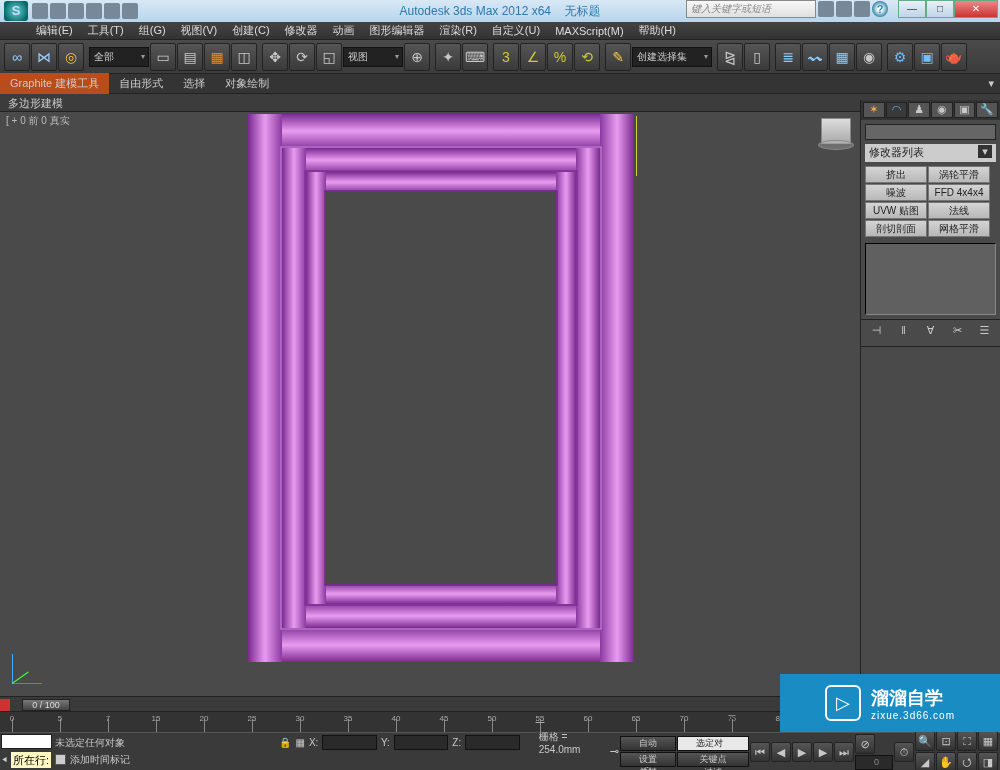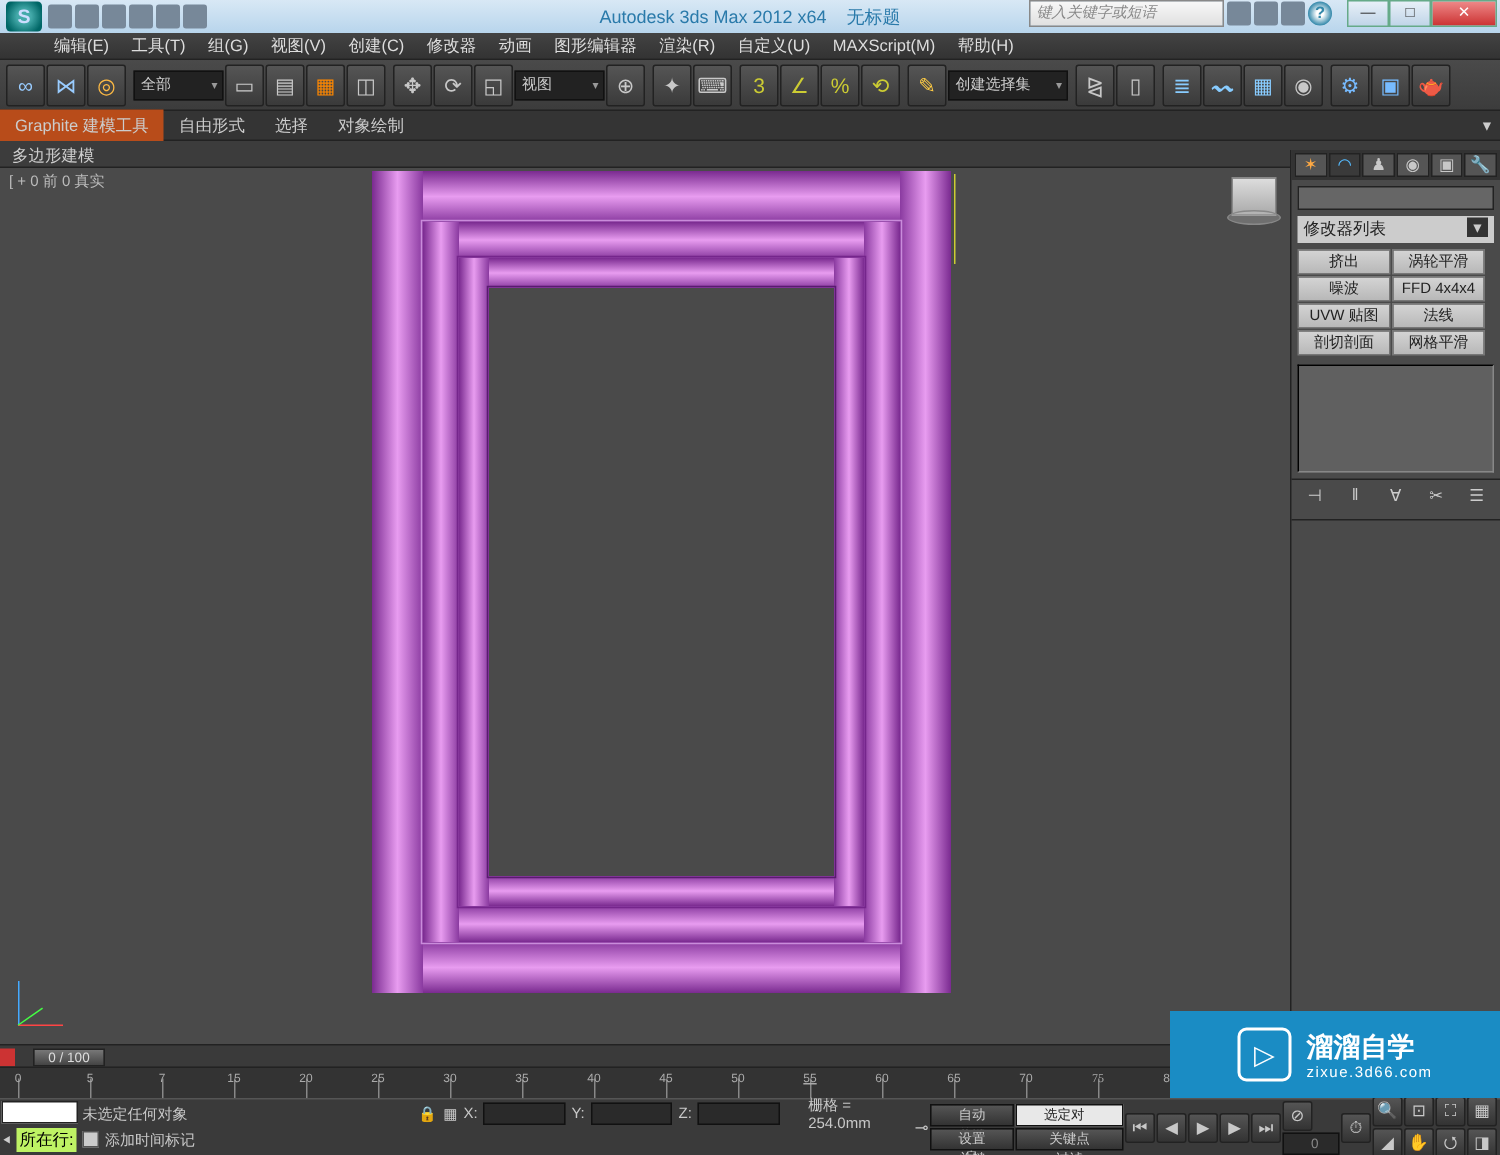--- a/index.html
+++ b/index.html
@@ -70,21 +70,21 @@
 .time-thumb { width: 48px; height: 12px; background: linear-gradient(#777,#444); border: 1px solid #222; margin-left: 10px; color: #ddd; font-size: 9px; text-align: center; line-height: 10px; }
 .ruler { height: 22px; background: #333; position: relative; overflow: hidden; border-top: 1px solid #222; }
 .tick { position: absolute; bottom: 0; width: 1px; height: 10px; background: #888; }
 .tick.major { height: 14px; }
 .tick-label { position: absolute; bottom: 10px; font-size: 8px; color: #aaa; transform: translateX(-50%); }
 
 
 .statusbar { position: absolute; left: 0; right: 0; bottom: 0; height: 38px; background: #3a3a3a; border-top: 1px solid #555; display: flex; }
 .sb-left { width: 82px; display: flex; flex-direction: column; }
 .sb-script { height: 18px; background: #fff; border: 1px solid #222; margin: 1px; }
-.sb-tag { height: 16px; background: #bef264; color: #000; font-size: 11px; text-align: center; line-height: 16px; margin: 1px; }
+.sb-tag { height: 16px; background: #fef9c3; color: #000; font-size: 11px; text-align: center; line-height: 16px; margin: 1px; }
 .sb-mid { flex: 1; display: flex; flex-direction: column; padding: 1px 2px; }
 .sb-line { height: 17px; display: flex; align-items: center; gap: 4px; font-size: 10px; }
 .sb-field { width: 56px; height: 15px; background: #2a2a2a; border: 1px solid #111; color: #888; padding: 0 18px; font-size: 9px; line-height: 13px; }
 .sb-checkbox { width: 11px; height: 11px; background: #ccc; border: 1px solid #555; }
 .sb-right { display: flex; align-items: center; gap: 1px; padding: 0 2px; }
 .sb-icon { width: 20px; height: 20px; background: linear-gradient(#555,#333); border: 1px solid #222; border-radius: 2px; text-align: center; line-height: 18px; font-size: 11px; }
 .play-btns { display: flex; gap: 1px; }
 
 
 .watermark { position: absolute; right: 0; bottom: 38px; width: 220px; height: 58px; background: #1a8cc4; display: flex; align-items: center; justify-content: center; gap: 10px; color: #fff; z-index: 50; }

